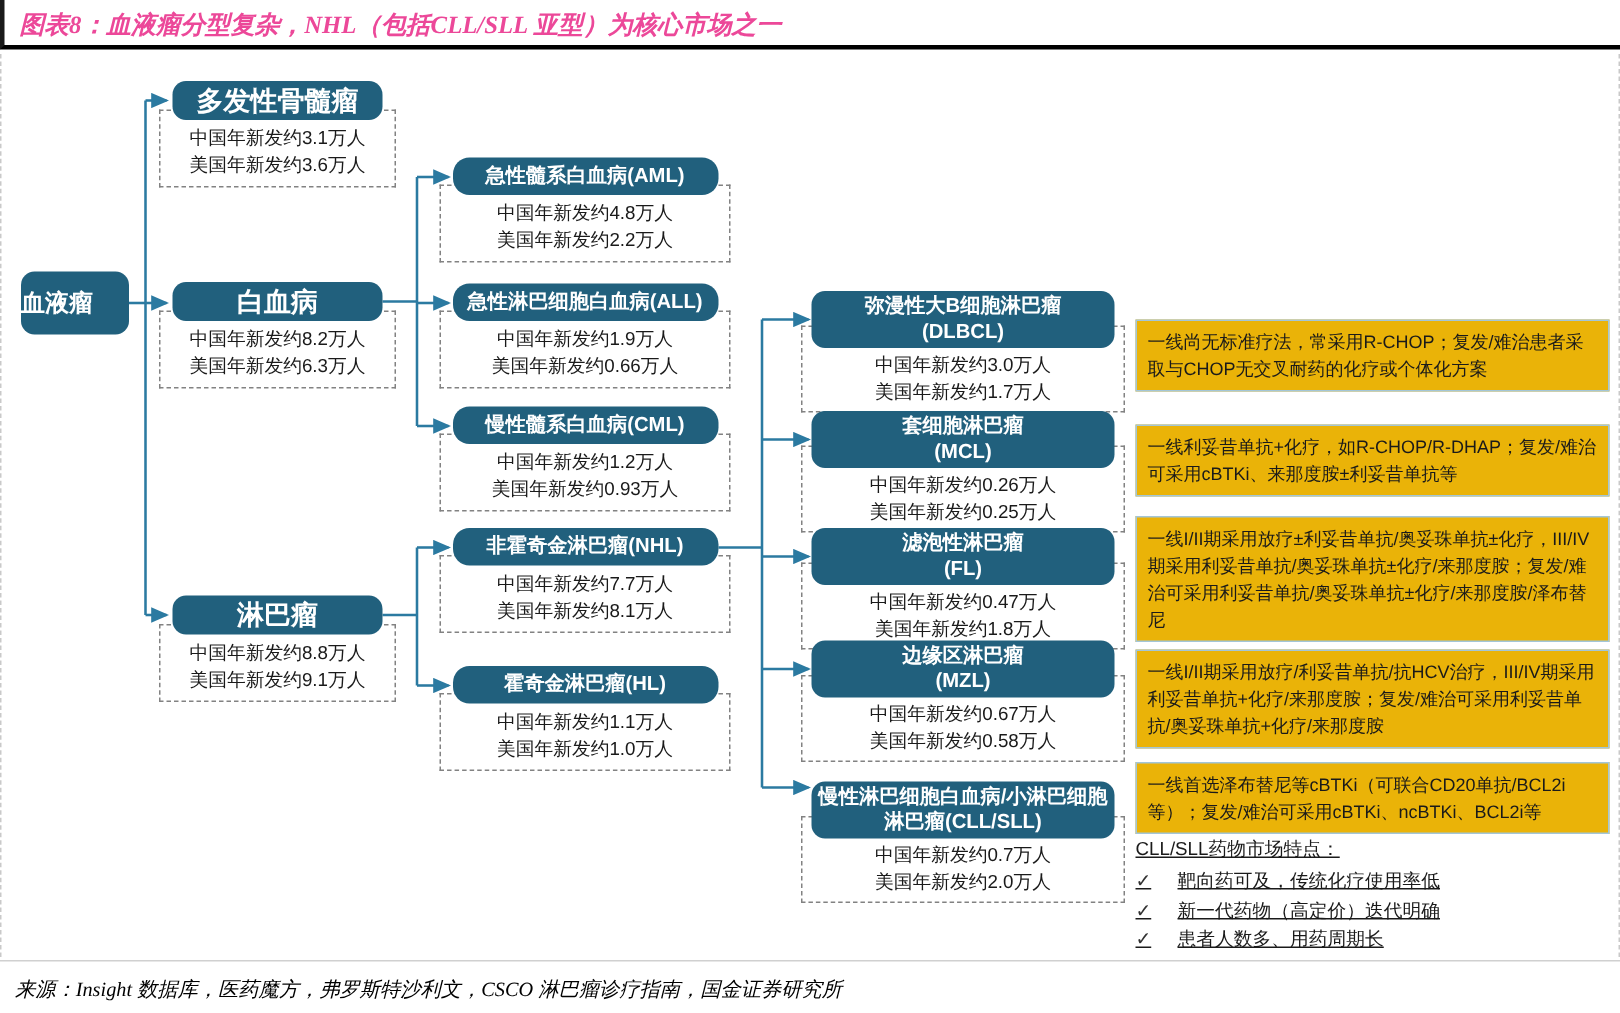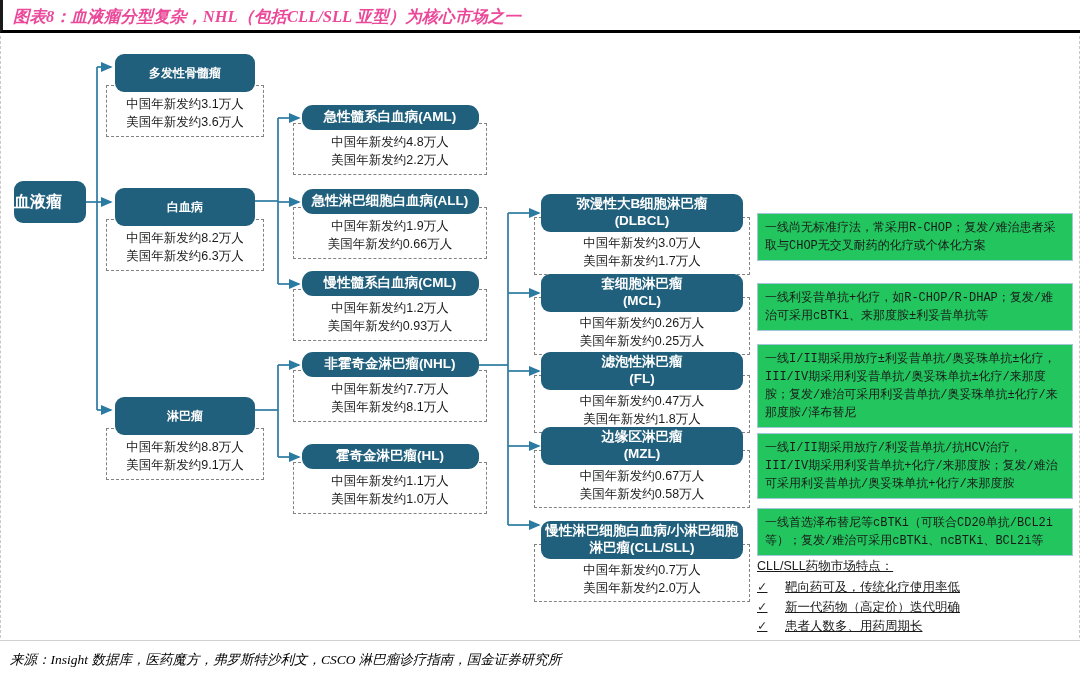--- a/index.html
+++ b/index.html
@@ -14,21 +14,21 @@
   #diagram{position:absolute;left:0;top:36px;width:1080px;height:602px;box-sizing:border-box;
            border-left:1px dashed #c9c9c9;border-right:1px dashed #c9c9c9;}
   #wires{position:absolute;left:0;top:0;width:1080px;height:639px;z-index:1;}
   
   .item{position:absolute;z-index:2;}
   .node{position:relative;z-index:3;background:#21607d;color:#fff;font-weight:bold;
         border-radius:9px;text-align:center;display:flex;flex-direction:column;
         justify-content:center;margin:0 auto;box-sizing:border-box;line-height:1.25;}
   .stats{position:relative;z-index:2;border:1.5px dashed #828282;background:transparent;
          text-align:center;color:#1a1a1a;font-size:12.5px;line-height:1.42;box-sizing:border-box;}
-  .w-left .node{width:140px;height:38px;font-size:12px;}
+  .w-left .node{width:140px;height:26px;font-size:18px;}
   .w-left .stats{margin-top:-7px;padding:10px 2px 4px;}
   .w-mid .node{width:177px;height:25px;font-size:13.5px;border-radius:11px;}
   .w-mid .stats{margin-top:-7px;padding:10px 2px 4px;}
   .w-right .node{width:202px;min-height:37px;font-size:13.5px;padding:2px 4px;}
   .w-right .stats{margin-top:-15px;padding:17px 2px 4px;}
   #n-root{left:14px;top:181px;width:72px;height:42px;background:#21607d;color:#fff;
           font-weight:bold;font-size:16px;border-radius:9px;display:flex;align-items:center;
           justify-content:flex-start;z-index:3;}
   #n-mm{left:106px;top:54px;width:158px;}
   #n-leuk{left:106px;top:188px;width:158px;}
@@ -38,22 +38,22 @@
   #n-cml{left:293px;top:271px;width:194px;}
   #n-nhl{left:293px;top:352px;width:194px;}
   #n-hl{left:293px;top:444px;width:194px;}
   #n-dlbcl{left:534px;top:194px;width:216px;}
   #n-mcl{left:534px;top:274px;width:216px;}
   #n-fl{left:534px;top:352px;width:216px;}
   #n-mzl{left:534px;top:427px;width:216px;}
   #n-cll{left:534px;top:521px;width:216px;}
   
   .note{position:absolute;z-index:2;left:757px;width:316px;box-sizing:border-box;
-        border:1.2px solid #a3c6d8;background:#22c55e;padding:5px 7px;font-size:12px;
-        line-height:1.5;color:#1a1a1a;font-family:Liberation Mono, monospace;}
+        border:1.2px solid #a3c6d8;background:#eab308;padding:5px 7px;font-size:12px;
+        line-height:1.5;color:#1a1a1a;}
   #note-dlbcl{top:213px;}
   #note-mcl{top:283px;}
   #note-fl{top:344px;}
   #note-mzl{top:433px;}
   #note-cll{top:508px;}
   #market{position:absolute;left:757px;top:557px;width:318px;z-index:2;font-size:12.5px;
           color:#1a1a1a;line-height:1.55;text-decoration:underline;}
   #market .head{margin-bottom:2px;}
   #market .row{display:flex;}
   #market .chk{width:28px;flex:0 0 28px;color:#333;}

